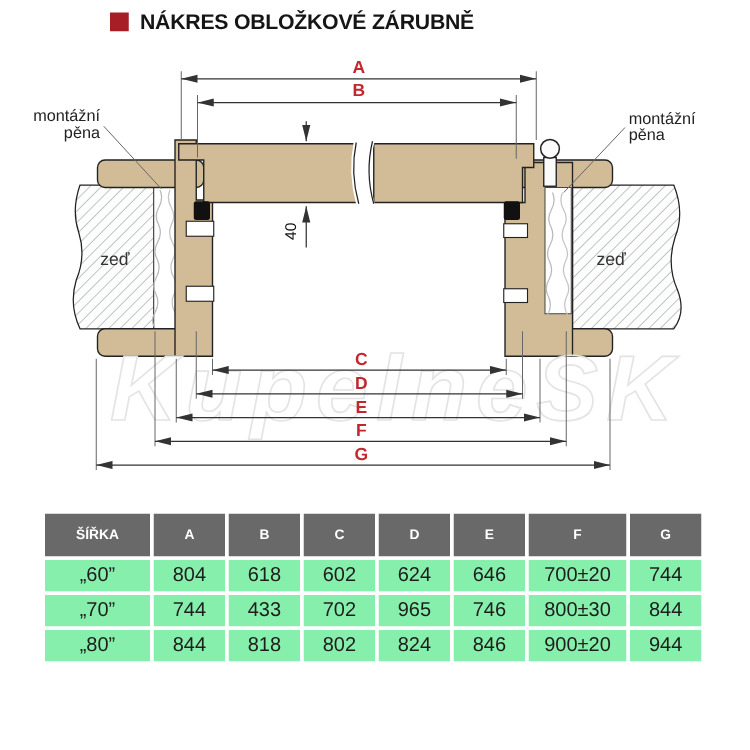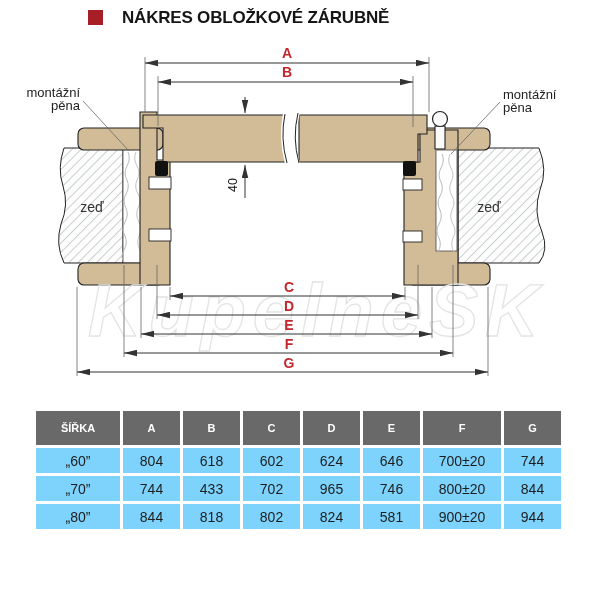--- a/index.html
+++ b/index.html
@@ -1,30 +1,30 @@
 <!DOCTYPE html>
 <html><head>
 <meta charset="utf-8">
 <style>
   html,body{margin:0;padding:0;background:#fff;}
   .page{position:relative;width:600px;height:600px;background:#fff;overflow:hidden;
         font-family:"Liberation Sans",sans-serif;}
-  .title-bar{position:absolute;left:88px;top:8px;display:flex;align-items:flex-start;gap:19px;z-index:3;}
+  .title-bar{position:absolute;left:88px;top:8px;display:flex;align-items:flex-start;gap:9px;z-index:3;}
   .title-bullet{width:15px;height:15px;background:#a81e26;margin-top:2px;flex:0 0 auto;}
   .page-title{margin:0;font-size:17px;font-weight:bold;letter-spacing:-0.2px;color:#151515;white-space:nowrap;}
   .diagram-svg{position:absolute;left:0;top:0;z-index:1;}
   .dim-label{fill:#c1272d;font-weight:bold;font-size:14px;font-family:"Liberation Sans",sans-serif;}
   .anno{fill:#222;font-size:13px;font-family:"Liberation Sans",sans-serif;}
   .wall-label{fill:#333;font-size:14px;font-family:"Liberation Sans",sans-serif;}
   .thick-label{fill:#111;font-size:12.5px;font-family:"Liberation Sans",sans-serif;}
   .watermark{fill:none;stroke:#e4e4e4;stroke-width:1.3px;font-size:74px;font-style:italic;
              font-weight:bold;letter-spacing:7px;font-family:"Liberation Sans",sans-serif;}
   .dims-table{position:absolute;left:33px;top:408px;z-index:2;border-collapse:separate;border-spacing:3px;table-layout:fixed;}
   .dims-table th{background:#696969;color:#fff;font-size:11px;font-weight:bold;height:34px;text-align:center;padding:0 2px;}
-  .dims-table td{background:#7dd3fc;color:#1d1d1d;font-size:14px;height:25px;text-align:center;padding:0 8px;}
+  .dims-table td{background:#86efac;color:#1d1d1d;font-size:16px;height:25px;text-align:center;padding:0 8px;}
 </style>
 </head>
 <body>
 
 <div class="page">
 
   <div class="title-bar">
     <span class="title-bullet"></span>
     <h1 class="page-title">NÁKRES OBLOŽKOVÉ ZÁRUBNĚ</h1>
   </div>
@@ -181,29 +181,29 @@
         <td>700±20</td>
         <td>744</td>
       </tr>
       <tr>
         <td>„70”</td>
         <td>744</td>
         <td>433</td>
         <td>702</td>
         <td>965</td>
         <td>746</td>
-        <td>800±20</td>
+        <td>800±30</td>
         <td>844</td>
       </tr>
       <tr>
         <td>„80”</td>
         <td>844</td>
         <td>818</td>
         <td>802</td>
         <td>824</td>
-        <td>581</td>
+        <td>846</td>
         <td>900±20</td>
         <td>944</td>
       </tr>
     </tbody>
   </table>
 
 </div>
 
 </body></html>

